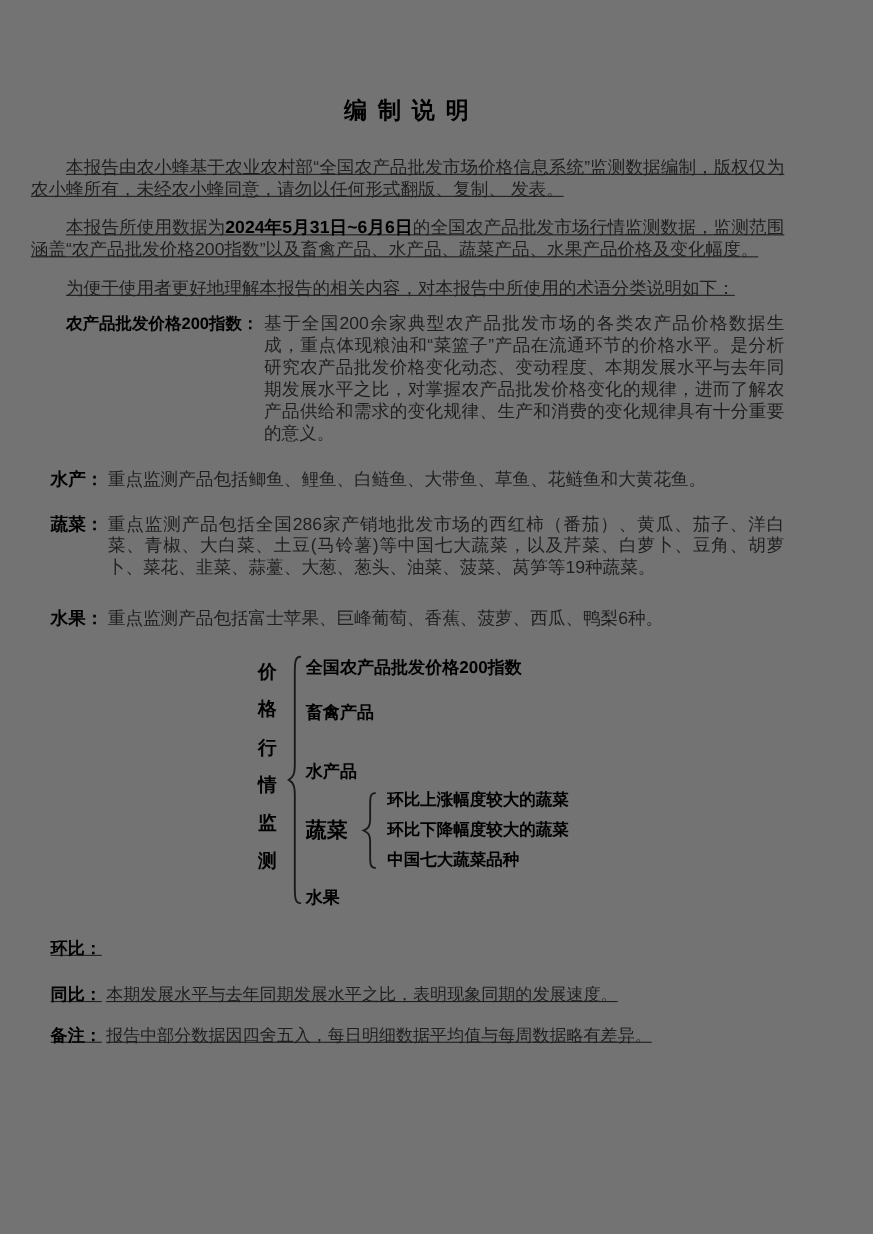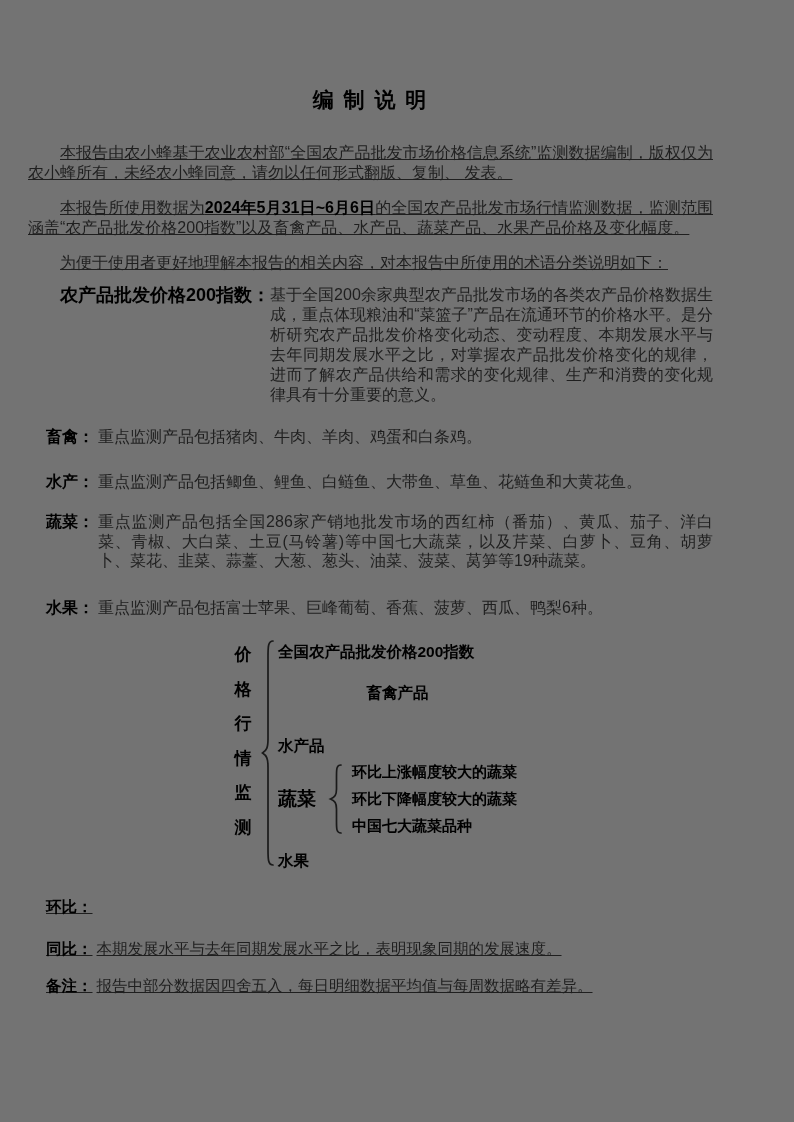--- a/index.html
+++ b/index.html
@@ -17,22 +17,22 @@
   .para {
     font-size:16px; line-height:20px; text-align:justify;
     text-indent:2em; margin-bottom:15px; color:#1f1f1f;text-decoration:underline;
   }
   .para b { color:#000; }
   .para.last-intro { margin-bottom:12px; }
 
   
   .def-row { display:flex; padding-left:32px; margin-bottom:22px; }
   .def-term {
-    flex:0 0 180px; font-weight:bold; font-size:18px; color:#000;
-    line-height:20px; white-space:nowrap;text-align:right;
+    flex:0 0 180px; font-weight:bold; font-size:15px; color:#000;
+    line-height:20px; white-space:nowrap;
   }
   .def-text { flex:1; font-size:16px; line-height:20px; text-align:justify; }
 
   
   .cat-row { display:flex; padding-left:18px; font-size:16px; line-height:19.5px; }
   .cat-term { font-weight:bold; color:#000; white-space:nowrap; margin-right:4px; }
   .cat-text { flex:1; text-align:justify; }
   .cat-row.livestock { margin-bottom:25px; }
   .cat-row.aquatic   { margin-bottom:21px; }
   .cat-row.vegetable { margin-bottom:27px; }
@@ -42,21 +42,21 @@
   .diagram { display:flex; margin-left:205px; height:234px; margin-bottom:24px; }
   .diagram-root {
     display:flex; flex-direction:column; justify-content:space-between;
     height:196px; margin-top:4px; margin-right:8px;
     font-weight:bold; font-size:17px; color:#000; width:20px; text-align:center;
   }
   .brace-main { flex:0 0 14px; height:228px; }
   .branches { margin-left:3px; font-weight:bold; font-size:15.5px; color:#000; }
   .branch { line-height:20px; white-space:nowrap; }
   .branch.b1 { margin-top:3px; }
-  .branch.b2 { margin-top:21px;text-align:center; }
+  .branch.b2 { margin-top:21px; }
   .branch.b3 { margin-top:33px; }
   .veg-row { display:flex; align-items:center; margin-top:6px; }
   .veg-label { font-weight:bold; font-size:19px; color:#000; white-space:nowrap; }
   .brace-sub { flex:0 0 15px; height:72px; margin-left:12px; margin-right:9px; }
   .sub-items { display:flex; flex-direction:column; row-gap:7px; }
   .sub-item { font-weight:bold; font-size:15px; line-height:20px; color:#000; white-space:nowrap; }
   .branch.b5 { margin-top:15px; }
 
   
   .note-row { display:flex; padding-left:18px; font-size:15.5px; line-height:20px;text-decoration:underline; }
@@ -77,24 +77,20 @@
 
   <p class="para"><span>本报告所使用数据为</span><b>2024年5月31日~6月6日</b><span>的全国农产品批发市场行情监测数据，监测范围涵盖“农产品批发价格200指数”以及畜禽产品、水产品、蔬菜产品、水果产品价格及变化幅度。</span></p>
 
   <p class="para last-intro">为便于使用者更好地理解本报告的相关内容，对本报告中所使用的术语分类说明如下：</p>
 
   <div class="def-row">
     <span class="def-term">农产品批发价格200指数：</span>
     <span class="def-text">基于全国200余家典型农产品批发市场的各类农产品价格数据生成，重点体现粮油和“菜篮子”产品在流通环节的价格水平。是分析研究农产品批发价格变化动态、变动程度、本期发展水平与去年同期发展水平之比，对掌握农产品批发价格变化的规律，进而了解农产品供给和需求的变化规律、生产和消费的变化规律具有十分重要的意义。</span>
   </div>
 
-  <div class="cat-row livestock">
-    <span class="cat-term">畜禽：</span>
-    <span class="cat-text">重点监测产品包括猪肉、牛肉、羊肉、鸡蛋和白条鸡。</span>
-  </div>
 
   <div class="cat-row aquatic">
     <span class="cat-term">水产：</span>
     <span class="cat-text">重点监测产品包括鲫鱼、鲤鱼、白鲢鱼、大带鱼、草鱼、花鲢鱼和大黄花鱼。</span>
   </div>
 
   <div class="cat-row vegetable">
     <span class="cat-term">蔬菜：</span>
     <span class="cat-text">重点监测产品包括全国286家产销地批发市场的西红柿（番茄）、黄瓜、茄子、洋白菜、青椒、大白菜、土豆(马铃薯)等中国七大蔬菜，以及芹菜、白萝卜、豆角、胡萝卜、菜花、韭菜、蒜薹、大葱、葱头、油菜、菠菜、莴笋等19种蔬菜。</span>
   </div>

